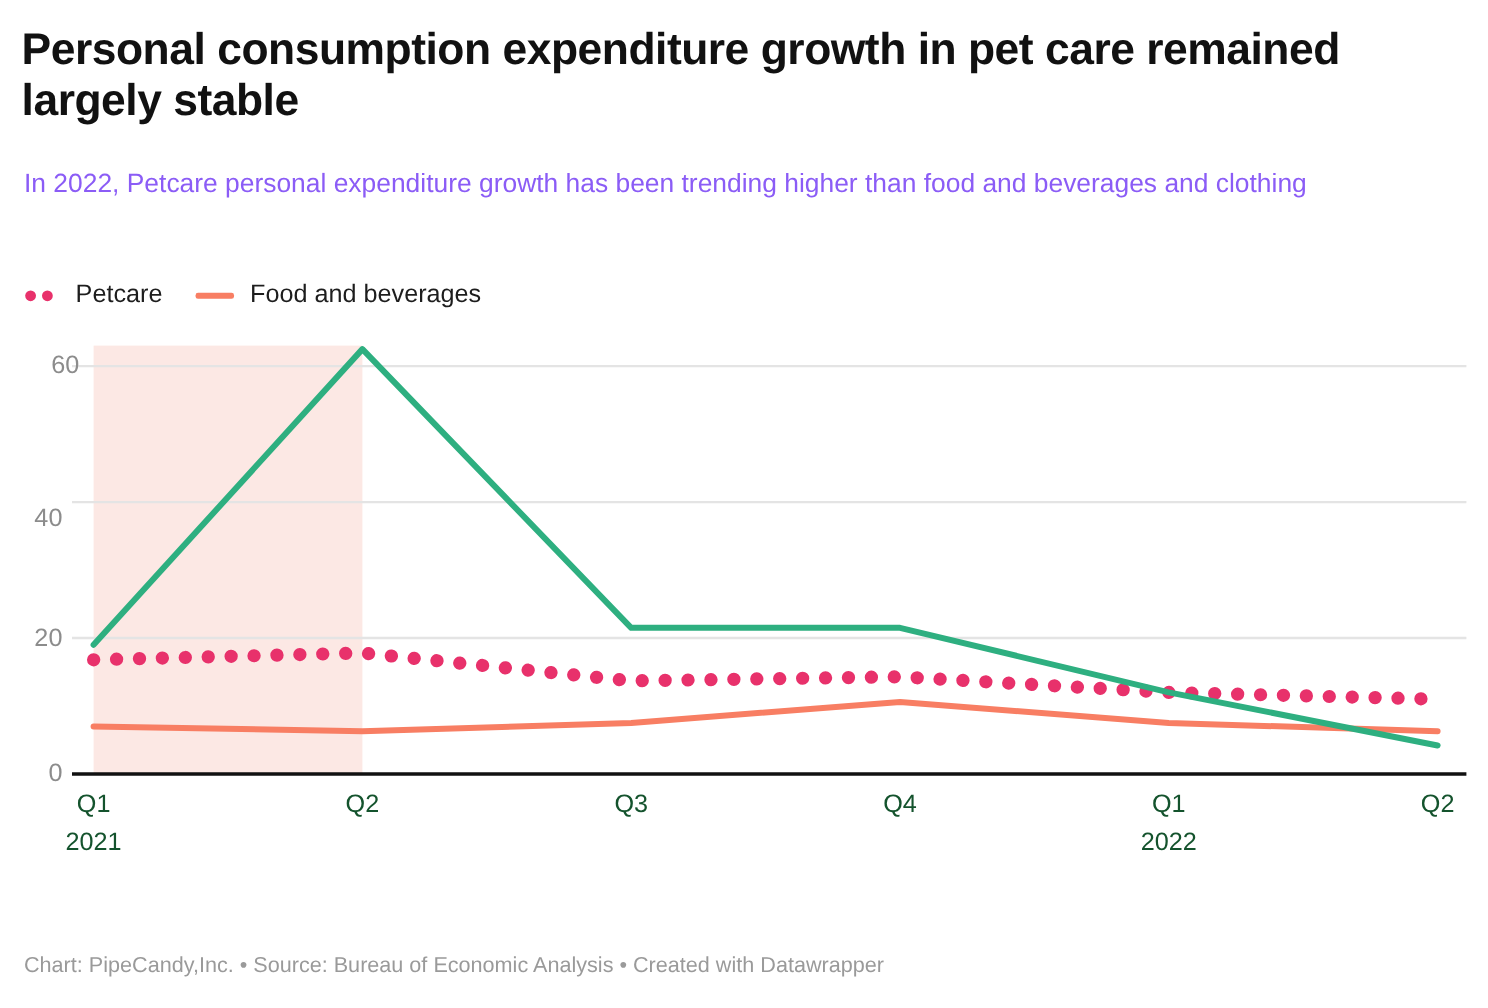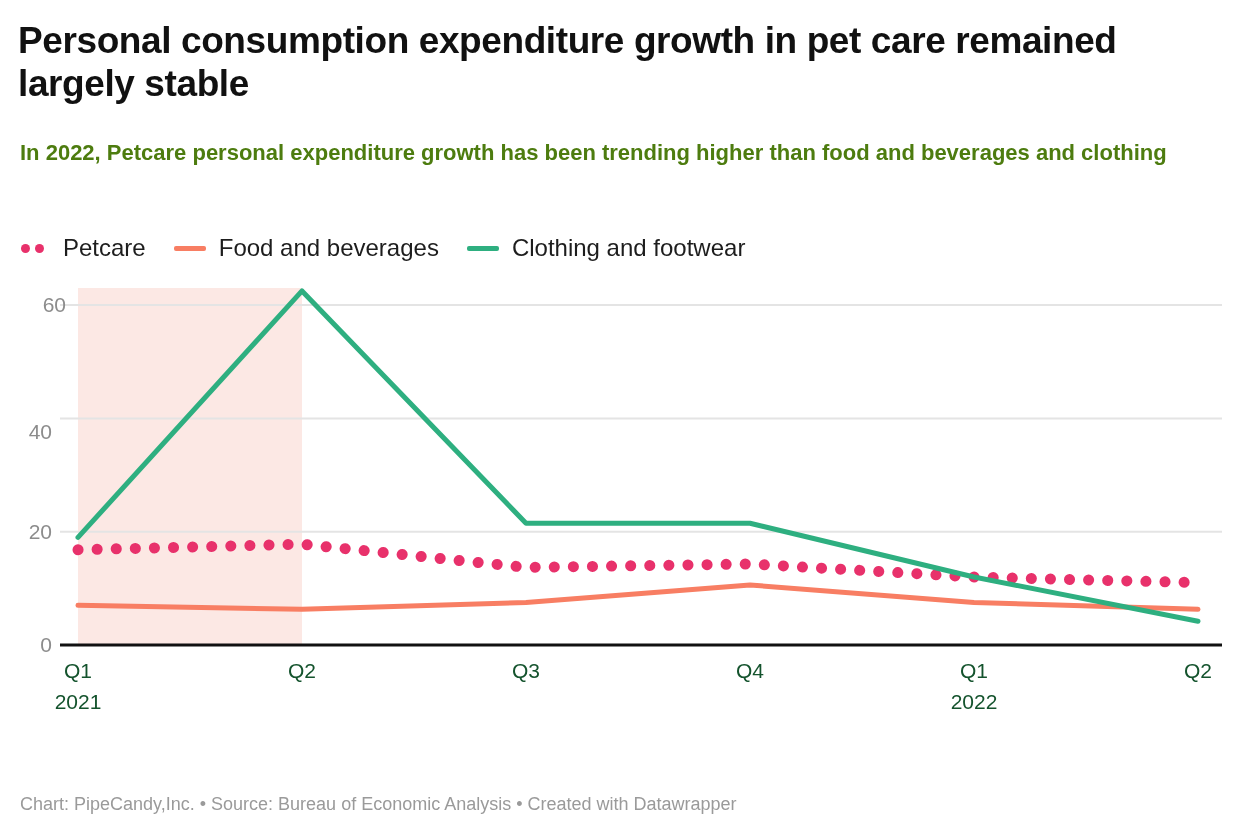--- a/index.html
+++ b/index.html
@@ -33,22 +33,22 @@
     letter-spacing: -0.4px;
     color: #111111;
   }
   .chart-subtitle {
     position: absolute;
     left: 20px;
     top: 138px;
     width: 1205px;
     font-size: 22px;
     line-height: 1.32;
-    font-weight: bold;
-    color: #4d7c0f;
+    font-weight: normal;
+    color: #8b5cf6;
   }
   
   .legend {
     position: absolute;
     left: 18px;
     top: 234px;
     display: flex;
     align-items: center;
     gap: 0px;
   }
@@ -78,21 +78,21 @@
     padding-left: 3px;
     box-sizing: border-box;
   }
   .swatch-dots i {
     display: block;
     width: 9px;
     height: 9px;
     border-radius: 50%;
   }
   .legend-label {
-    font-size: 24px;
+    font-size: 21px;
     color: #1d1d1d;
     white-space: nowrap;
   }
   
   .plot-wrap {
     position: absolute;
     left: 0;
     top: 280px;
     width: 1240px;
     height: 375px;
@@ -156,26 +156,20 @@
           </span>
       </span>
       <span class="legend-label">Petcare</span>
     </div>
     <div class="legend-item">
       <span class="legend-swatch">
         <span class="swatch-line" id="sw1" style="background: rgb(248, 126, 99);"></span>
       </span>
       <span class="legend-label">Food and beverages</span>
     </div>
-    <div class="legend-item">
-      <span class="legend-swatch">
-        <span class="swatch-line" id="sw2" style="background: rgb(46, 175, 128);"></span>
-      </span>
-      <span class="legend-label">Clothing and footwear</span>
-    </div>
   </div>
 
   <div class="plot-wrap">
     <svg class="plot-svg" id="plot" width="1240" height="375">
         <rect x="78" y="8" width="224" height="357" fill="#FCE8E4"></rect>
         <line x1="60" y1="251.7" x2="1222" y2="251.7" stroke="#E4E4E4" stroke-width="2"></line>
         <line x1="60" y1="138.4" x2="1222" y2="138.4" stroke="#E4E4E4" stroke-width="2"></line>
         <line x1="60" y1="25.100000000000023" x2="1222" y2="25.100000000000023" stroke="#E4E4E4" stroke-width="2"></line>
         <line x1="60" y1="365" x2="1222" y2="365" stroke="#111111" stroke-width="3"></line>
         <path d="M78 269.828 L302 264.163 L526 287.3895 L750 283.9905 L974 297.02 L1198 302.685" fill="none" stroke="#E8316B" stroke-width="11" stroke-linecap="round" stroke-linejoin="round" stroke-dasharray="0.1 19"></path>

